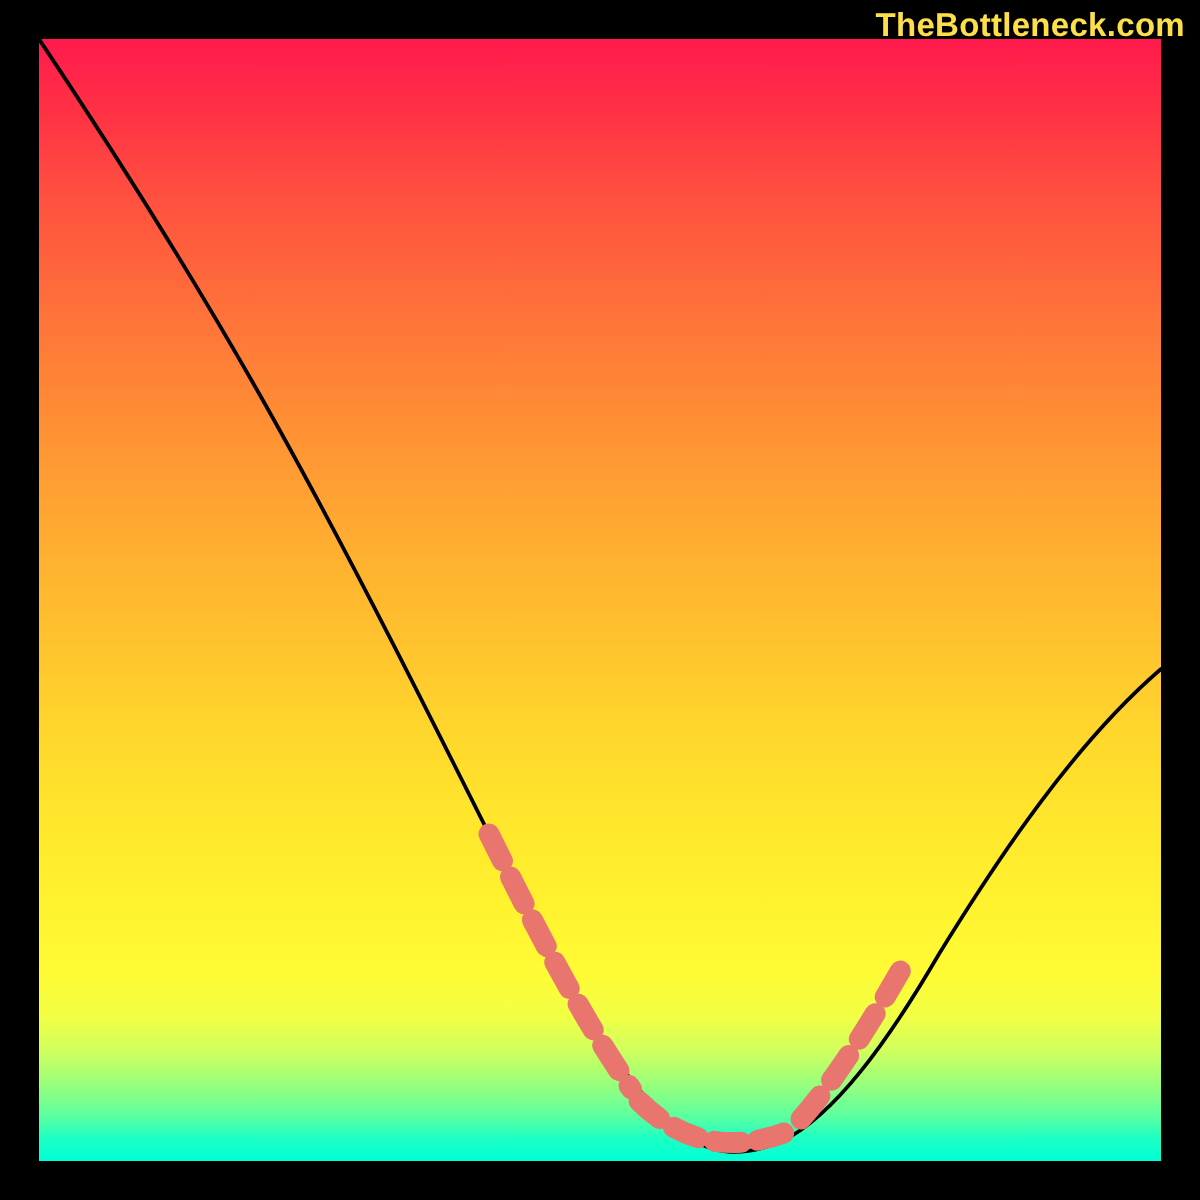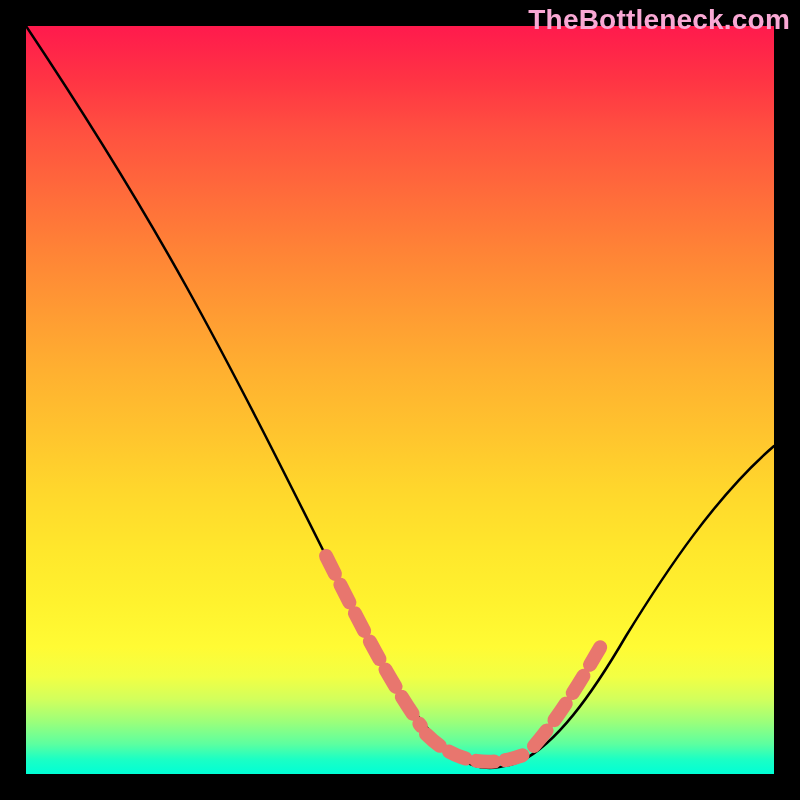--- a/index.html
+++ b/index.html
@@ -41,23 +41,23 @@
     left: 0; top: 0;
     width: 748px;
     height: 748px;
     pointer-events: none;
   }
   .watermark {
     position: absolute;
     top: 4px;
     right: 10px;
     font-family: Arial, Helvetica, sans-serif;
-    font-size: 28px;
+    font-size: 22px;
     font-weight: bold;
-    color: #f9a8d4;
+    color: #fde047;
     letter-spacing: 0.2px;
     user-select: none;
     text-align: right;
   }
 </style>
 </head>
 <body>
 
 <div class="frame">
   <svg class="curve-svg" viewBox="0 0 748 748">

